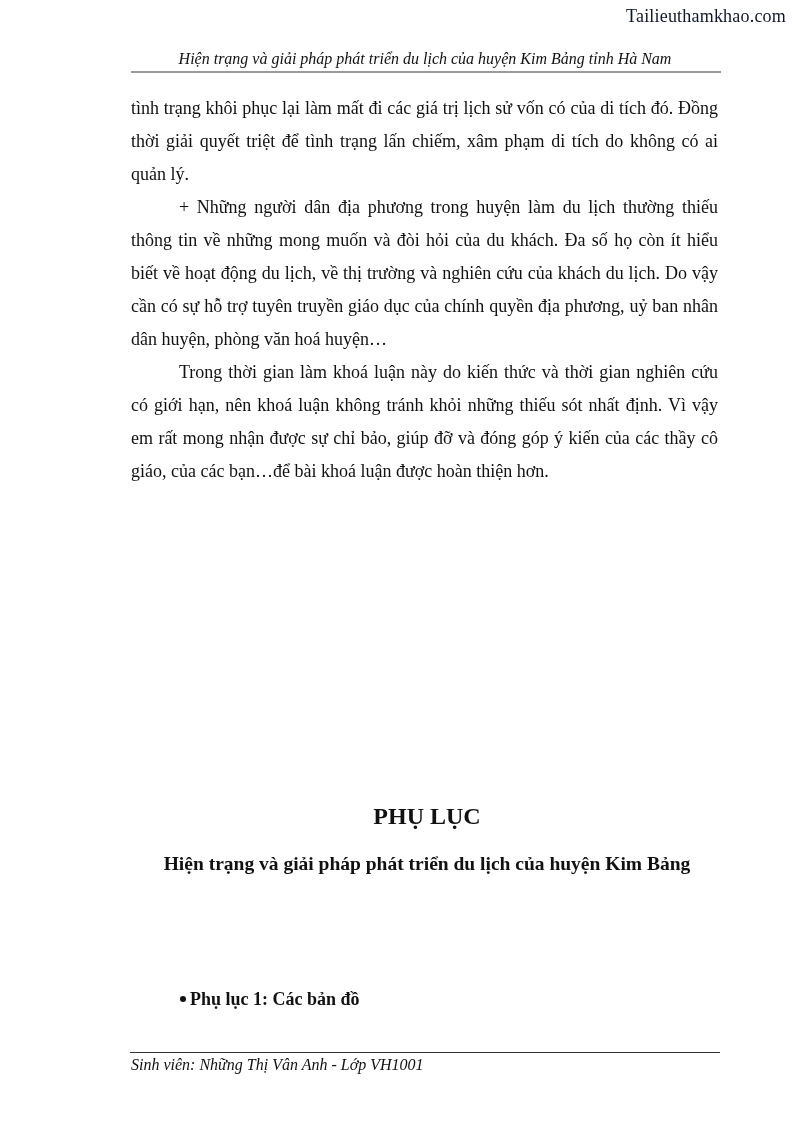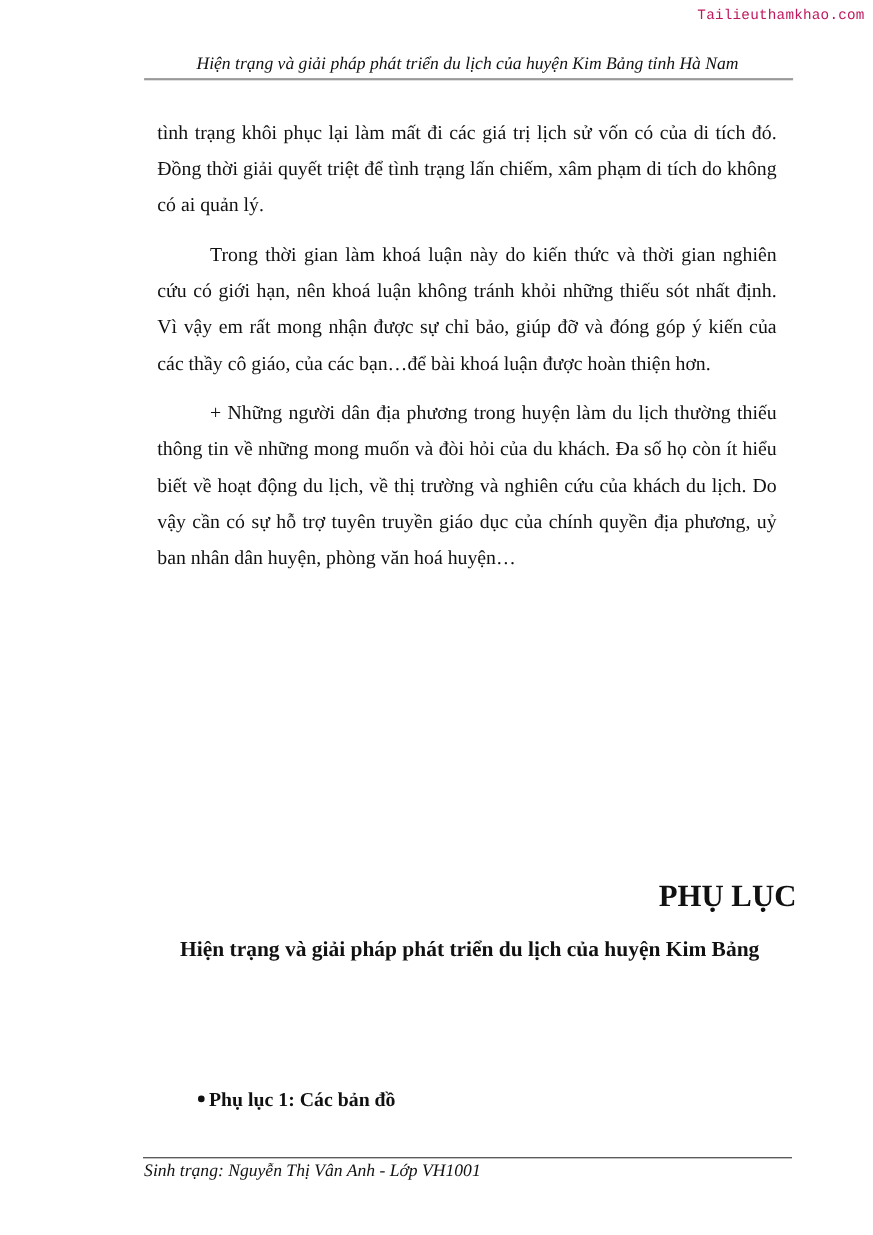--- a/index.html
+++ b/index.html
@@ -1,53 +1,53 @@
 <!DOCTYPE html>
 <html><head>
 <meta charset="utf-8">
 <style>
   html, body { margin: 0; padding: 0; background: #ffffff; }
   body { width: 794px; height: 1123px; position: relative; overflow: hidden;
          font-family: "Liberation Serif", "DejaVu Serif", serif; color: #111; }
-  .watermark { position: absolute; top: 6px; right: 8px; font-family: Liberation Mono, monospace;
-               font-size: 13px; color: #be185d; letter-spacing: 0.2px; }
+  .watermark { position: absolute; top: 6px; right: 8px; font-family: Liberation Serif, serif;
+               font-size: 18px; color: #0f172a; letter-spacing: 0.2px; }
   .running-header { position: absolute; top: 49px; left: 130px; width: 590px; text-align: center;
                     font-style: italic; font-size: 16px; line-height: 20px; }
   .header-rule { position: absolute; top: 71px; left: 131px; width: 590px; height: 2px; background: #9a9a9a; }
   .body-text { position: absolute; top: 92px; left: 131px; width: 587px; font-size: 18px; line-height: 33px;
                text-align: justify; }
-  .body-text p { margin: 12px; }
+  .body-text p { margin: 0; }
   .indent { text-indent: 48px; }
-  .appendix-title { position: absolute; top: 798px; left: 130px; width: 594px; text-align: right;
-                    font-weight: bold; font-size: 28px; line-height: 36px; }
+  .appendix-title { position: absolute; top: 798px; left: 130px; width: 594px; text-align: center;
+                    font-weight: bold; font-size: 24px; line-height: 36px; }
   .appendix-subtitle { position: absolute; top: 846px; left: 130px; width: 594px; text-align: center;
                        font-weight: bold; font-size: 19.5px; line-height: 36px; }
   .appendix-item { position: absolute; top: 987px; left: 180px; font-size: 18px; line-height: 24px; font-weight: bold; }
   .bullet { display: inline-block; width: 6px; height: 6px; border-radius: 50%; background: #111;
             vertical-align: middle; margin-right: 4px; position: relative; top: -2px; }
   .footer-rule { position: absolute; top: 1052px; left: 130px; width: 590px; height: 1px; background: #333; }
   .footer-text { position: absolute; top: 1055px; left: 131px; font-style: italic; font-size: 16px; line-height: 20px; }
 </style>
 </head>
 <body>
 
 <div class="watermark">Tailieuthamkhao.com</div>
 
 <div class="running-header">Hiện trạng và giải pháp phát triển du lịch của huyện Kim Bảng tỉnh Hà Nam</div>
 <div class="header-rule"></div>
 
 <div class="body-text">
   <p>tình trạng khôi phục lại làm mất đi các giá trị lịch sử vốn có của di tích đó. Đồng thời giải quyết triệt để tình trạng lấn chiếm, xâm phạm di tích do không có ai quản lý.</p>
+  <p class="indent">+ Những người dân địa phương trong huyện làm du lịch thường thiếu thông tin về những mong muốn và đòi hỏi của du khách. Đa số họ còn ít hiểu biết về hoạt động du lịch, về thị trường và nghiên cứu của khách du lịch. Do vậy cần có sự hỗ trợ tuyên truyền giáo dục của chính quyền địa phương, uỷ ban nhân dân huyện, phòng văn hoá huyện…</p>
   <p class="indent">Trong thời gian làm khoá luận này do kiến thức và thời gian nghiên cứu có giới hạn, nên khoá luận không tránh khỏi những thiếu sót nhất định. Vì vậy em rất mong nhận được sự chỉ bảo, giúp đỡ và đóng góp ý kiến của các thầy cô giáo, của các bạn…để bài khoá luận được hoàn thiện hơn.</p>
-  <p class="indent">+ Những người dân địa phương trong huyện làm du lịch thường thiếu thông tin về những mong muốn và đòi hỏi của du khách. Đa số họ còn ít hiểu biết về hoạt động du lịch, về thị trường và nghiên cứu của khách du lịch. Do vậy cần có sự hỗ trợ tuyên truyền giáo dục của chính quyền địa phương, uỷ ban nhân dân huyện, phòng văn hoá huyện…</p>
 </div>
 
 <div class="appendix-title">PHỤ LỤC</div>
 <div class="appendix-subtitle">
   <div>Hiện trạng và giải pháp phát triển du lịch của huyện Kim Bảng</div>
 </div>
 
 <div class="appendix-item">
   <span class="bullet"></span><b>Phụ lục 1</b><span>: </span><span>Các bản đồ</span>
 </div>
 
 <div class="footer-rule"></div>
-<div class="footer-text">Sinh trạng: Nguyễn Thị Vân Anh - Lớp VH1001</div>
+<div class="footer-text">Sinh viên: Những Thị Vân Anh - Lớp VH1001</div>
 
 </body></html>

